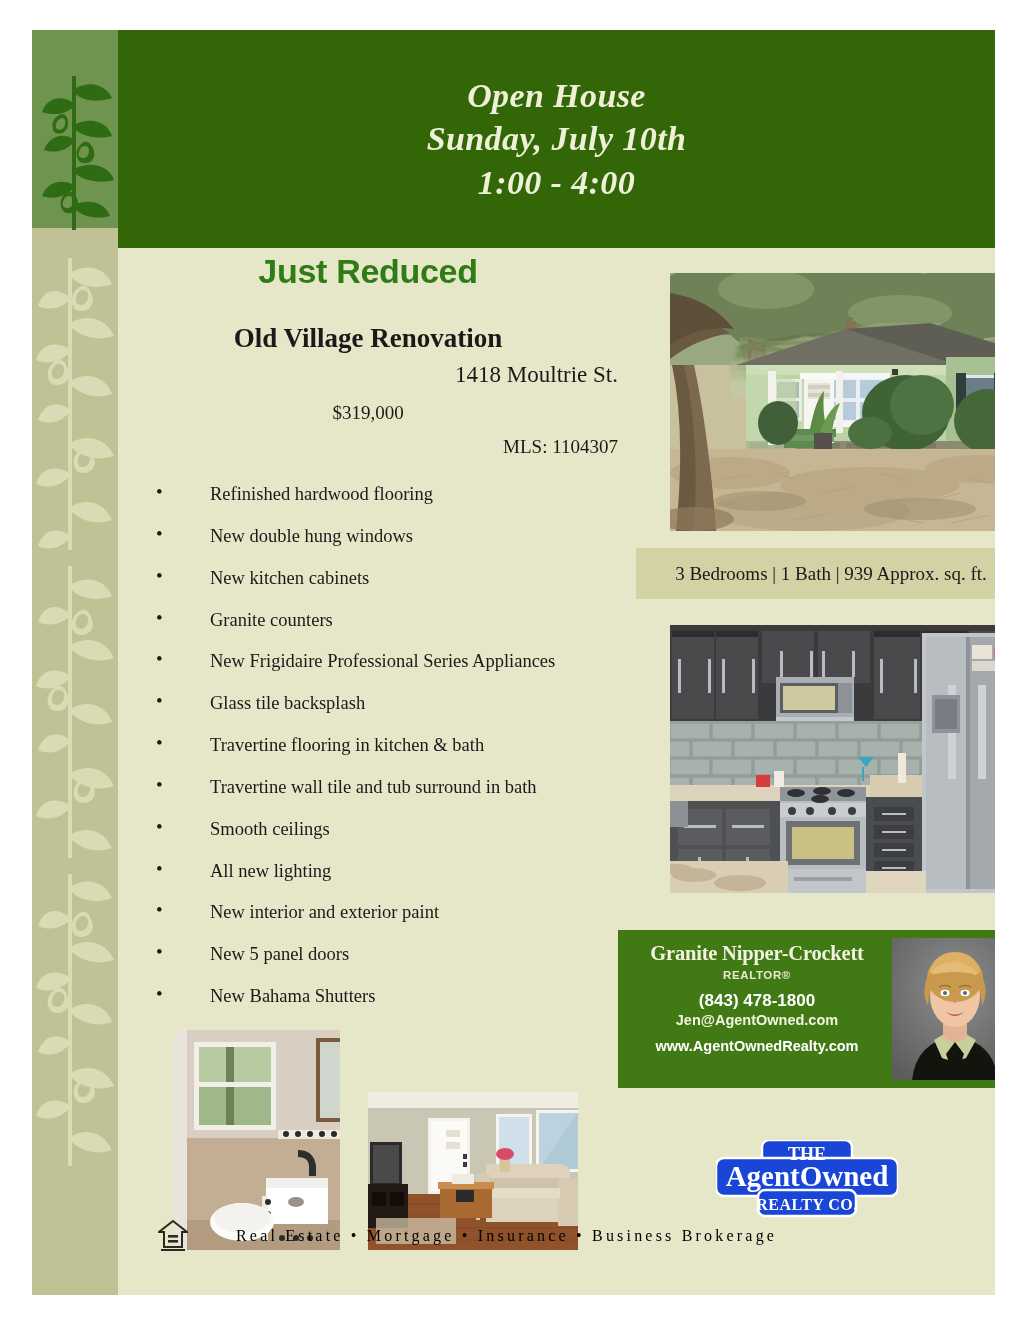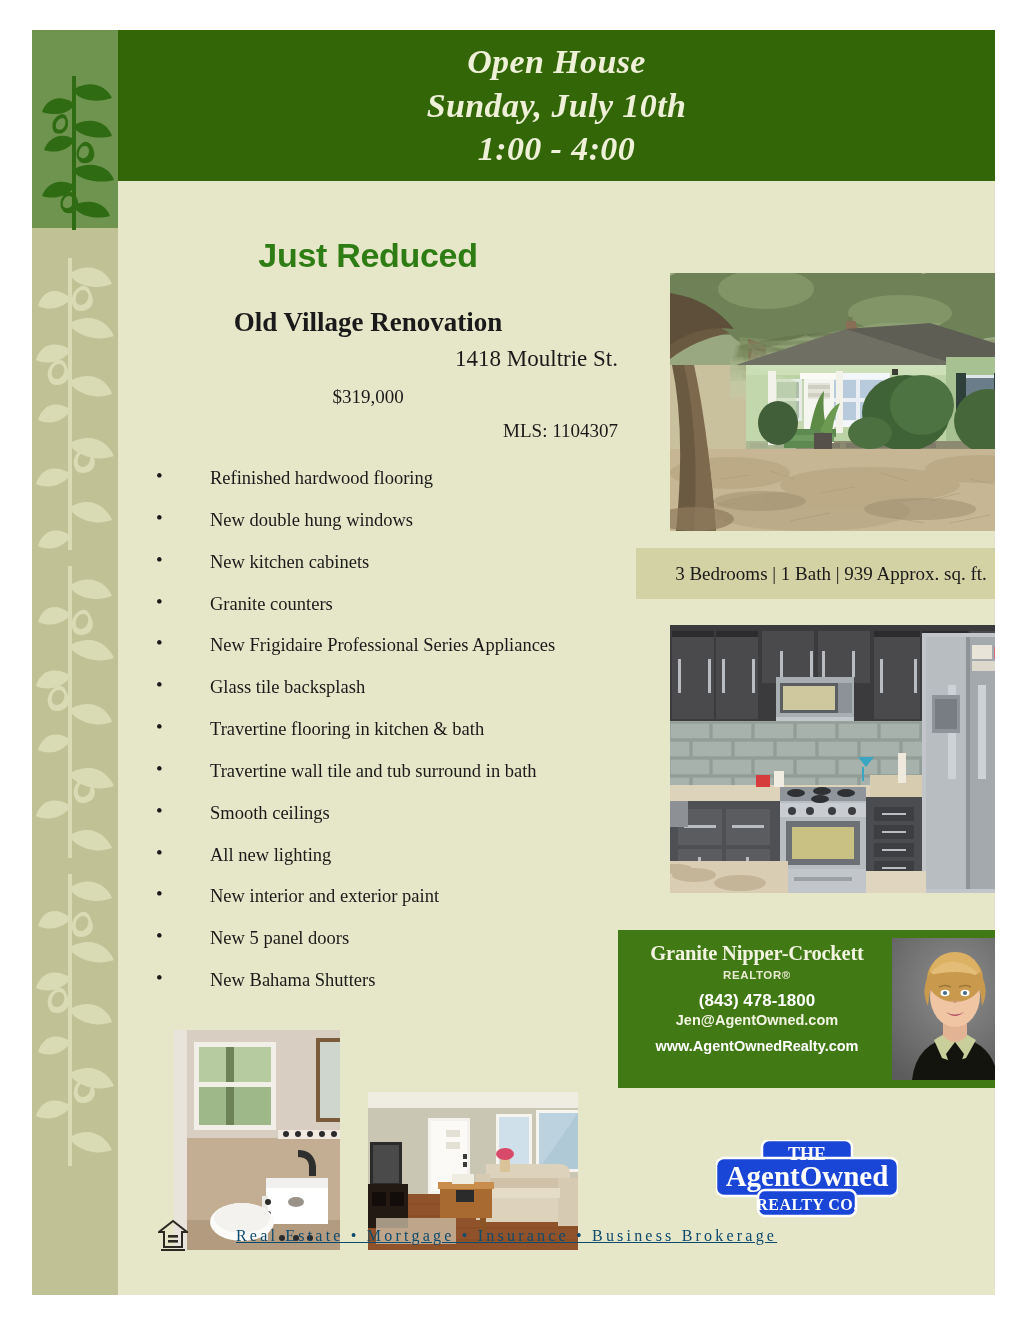--- a/index.html
+++ b/index.html
@@ -20,35 +20,35 @@
   #rail { position: absolute; left: 0; top: 0; width: 86px; height: 100%; }
   #rail-green { position: absolute; left: 0; top: 0; width: 86px; height: 198px;
     background: #6e9450; }
   #rail-tan { position: absolute; left: 0; top: 198px; width: 86px; bottom: 0;
     background: #c0c295; }
   .vine { position: absolute; left: 0; width: 86px; }
   .vine svg { display: block; width: 86px; }
 
   
   #header {
-    position: absolute; left: 86px; top: 0; right: 0; height: 151px;
+    position: absolute; left: 86px; top: 0; right: 0; height: 218px;
     background: #336607;
     display: flex; align-items: center; justify-content: center;
   }
   #header-text { text-align: center; color: #eef0d8;
     font-family: "Liberation Serif", serif;
     font-style: italic; font-weight: bold; font-size: 34px; line-height: 1.28;
     letter-spacing: .4px; }
 
   
   #left-col { position: absolute; left: 86px; top: 198px; width: 500px; }
   #right-col { position: absolute; left: 586px; top: 198px; width: 377px; }
 
   #just-reduced {
-    text-align: center; margin-top: 8px;
+    text-align: center; margin-top: 24px;
     font-family: "Liberation Sans", sans-serif;
     font-weight: bold; font-size: 34px; color: #2e7d14;
     letter-spacing: -.3px;
   }
   #prop-title { text-align: center; margin-top: 32px;
     font-weight: bold; font-size: 27px; color: #1a1a1a; }
   #prop-addr { text-align: right; margin-top: 8px; font-size: 23px; color: #1a1a1a; }
   #prop-price { text-align: center; margin-top: 14px; font-size: 19px; color: #1a1a1a; }
   #prop-mls { text-align: right; margin-top: 12px; font-size: 19px; color: #1a1a1a; }
 
@@ -86,22 +86,22 @@
   #logo { position: absolute; left: 98px; top: 912px; width: 182px; height: 92px; }
 
   
   #photo-bath { position: absolute; left: 56px; top: 802px; width: 166px; height: 220px; }
   #photo-living { position: absolute; left: 250px; top: 864px; width: 210px; height: 158px; }
 
   
   #footer { position: absolute; left: 86px; right: 0; bottom: 32px; height: 44px; }
   #eho-icon { position: absolute; left: 40px; top: 0px; width: 30px; height: 34px; }
   #footer-text { position: absolute; left: 118px; top: 8px;
-    font-family: "Liberation Serif", serif; font-size: 16px; color: #0c4a6e;
-    letter-spacing: 3.2px; text-decoration: underline; }
+    font-family: "Liberation Serif", serif; font-size: 16px; color: #000000;
+    letter-spacing: 3.2px; }
 </style>
 </head>
 <body>
 
 <div id="flyer">
 
   <div id="rail">
     <div id="rail-green"></div>
     <div id="rail-tan"></div>
 

